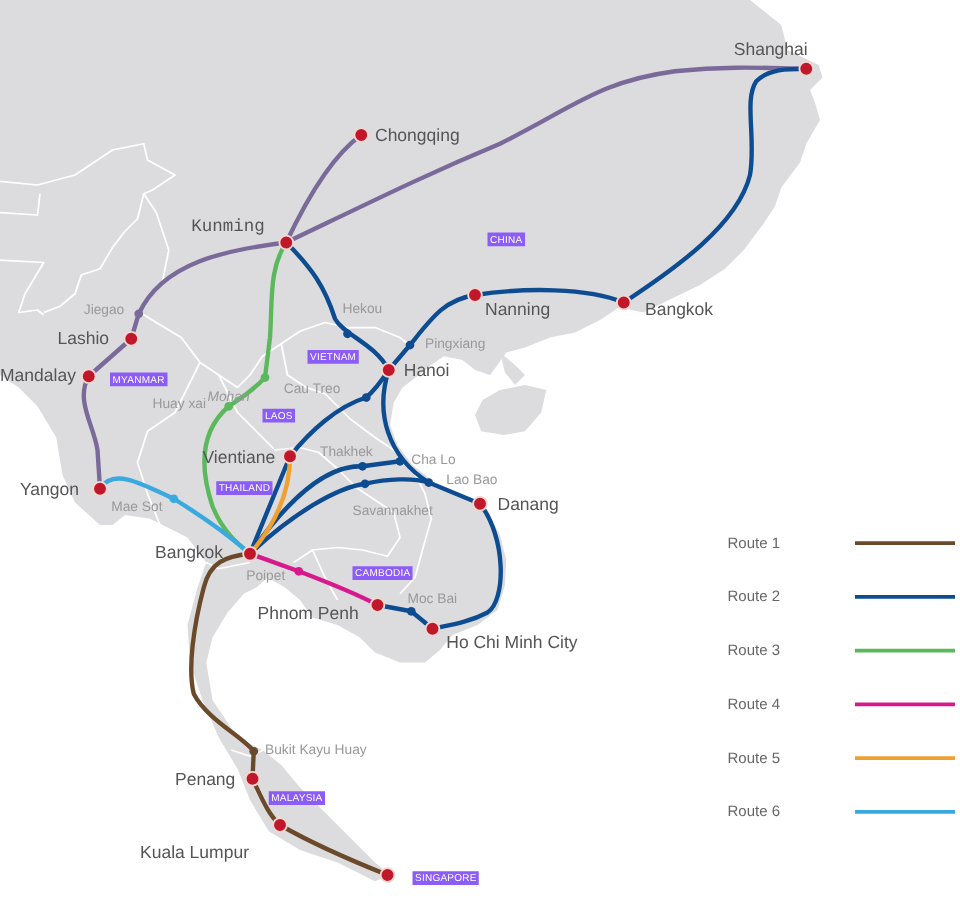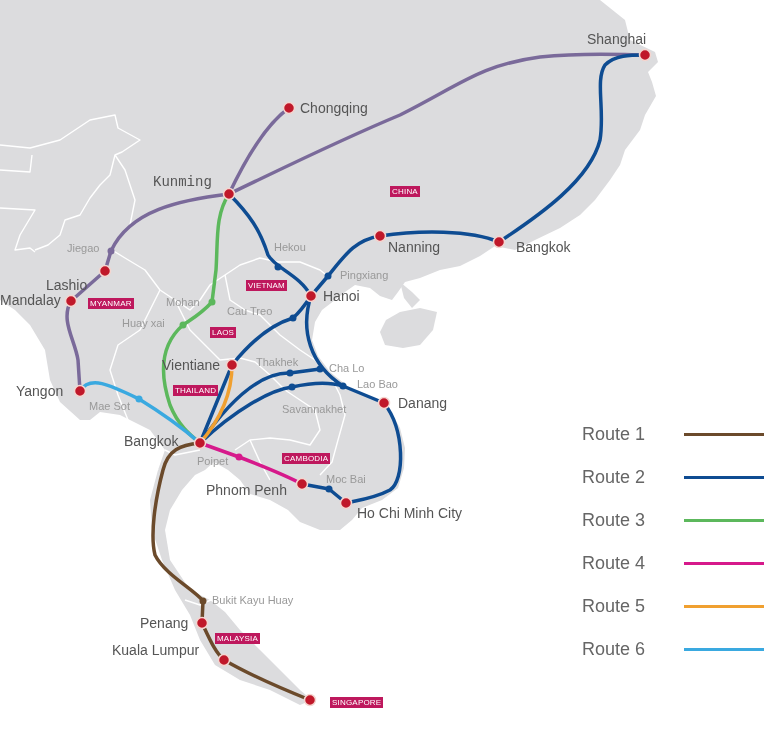--- a/index.html
+++ b/index.html
@@ -1,23 +1,23 @@
 <!DOCTYPE html>
 <html><head>
 <meta charset="utf-8">
 <style>
   html, body { margin:0; padding:0; background:#ffffff; }
   body { width:768px; height:731px; position:relative; overflow:hidden; font-family:"Liberation Sans", sans-serif; }
   #map { position:absolute; left:0; top:0; width:768px; height:731px; }
   .city-label { position:absolute; font-size:14px; color:#555; white-space:nowrap; }
   .minor-label { position:absolute; font-size:11px; color:#999; white-space:nowrap; }
-  .country-label { position:absolute; font-size:8px; color:#fff; background:#be185d; padding:0 2px; line-height:11px; letter-spacing:0.2px; white-space:nowrap; }
+  .country-label { position:absolute; font-size:8px; color:#fff; background:#8b5cf6; padding:0 2px; line-height:11px; letter-spacing:0.2px; white-space:nowrap; }
   .legend { position:absolute; left:582px; top:424px; width:170px; }
   .legend-item { position:relative; height:43px; display:flex; align-items:flex-start; }
-  .legend-label { font-size:18px; color:#666; width:100px; line-height:20px; }
+  .legend-label { font-size:12px; color:#666; width:100px; line-height:20px; }
   .legend-swatch { position:absolute; left:102px; top:9px; width:80px; height:3px; }
 </style>
 </head>
 <body>
 
 <svg id="map" viewBox="0 0 768 731" xmlns="http://www.w3.org/2000/svg">
 
   <g fill="#dcdcde" stroke="none">
     <path d="M0,0 L600,0 L625,20 L630,40 L655,52 L658,62 L648,72 L652,82 L656,96 L645,115 L640,130 L625,150 L620,165 L610,180 L595,200 L580,215 L560,228 L535,240 L515,250 L495,246 L480,256 L460,266 L440,270 L420,278 L405,282 L398,292 L392,300 L380,296 L370,288 L355,285 L345,292 L335,300 L322,310 L315,322 L312,340 L318,356 L330,372 L350,388 L372,398 L390,410 L400,428 L405,448 L404,468 L398,488 L382,500 L362,508 L352,520 L340,530 L320,530 L300,522 L288,510 L270,500 L250,494 L240,480 L228,470 L214,462 L205,470 L195,475 L182,490 L170,510 L165,530 L170,560 L190,590 L210,600 L225,612 L240,630 L260,650 L280,670 L300,690 L312,700 L300,705 L270,690 L240,680 L215,665 L200,640 L190,615 L175,590 L162,560 L152,530 L150,500 L158,470 L165,450 L150,430 L120,415 L100,412 L90,420 L80,420 L60,402 L50,380 L45,350 L30,325 L15,310 L0,300 Z"></path>
 
@@ -112,36 +112,36 @@
 <div class="country-label" style="left:173px;top:385px;">THAILAND</div>
 <div class="country-label" style="left:282px;top:453px;">CAMBODIA</div>
 <div class="country-label" style="left:215px;top:633px;">MALAYSIA</div>
 <div class="country-label" style="left:330px;top:697px;">SINGAPORE</div>
 
 <div class="city-label" style="left:587px;top:31px;">Shanghai</div>
 <div class="city-label" style="left:300px;top:100px;">Chongqing</div>
 <div class="city-label" style="left:153px;top:174px;font-family:Liberation Mono, monospace;">Kunming</div>
 <div class="city-label" style="left:388px;top:239px;">Nanning</div>
 <div class="city-label" style="left:516px;top:239px;">Bangkok</div>
-<div class="city-label" style="left:46px;top:277px;text-align:right;">Lashio</div>
+<div class="city-label" style="left:46px;top:262px;text-align:right;">Lashio</div>
 <div class="city-label" style="left:0px;top:292px;">Mandalay</div>
 <div class="city-label" style="left:323px;top:288px;">Hanoi</div>
 <div class="city-label" style="left:162px;top:357px;">Vientiane</div>
 <div class="city-label" style="left:16px;top:383px;">Yangon</div>
 <div class="city-label" style="left:398px;top:395px;">Danang</div>
 <div class="city-label" style="left:124px;top:433px;">Bangkok</div>
 <div class="city-label" style="left:206px;top:482px;">Phnom Penh</div>
 <div class="city-label" style="left:357px;top:505px;">Ho Chi Minh City</div>
 <div class="city-label" style="left:140px;top:615px;">Penang</div>
-<div class="city-label" style="left:112px;top:642px;">Kuala Lumpur</div>
+<div class="city-label" style="left:112px;top:673px;">Kuala Lumpur</div>
 
 <div class="minor-label" style="left:67px;top:242px;">Jiegao</div>
 <div class="minor-label" style="left:274px;top:241px;">Hekou</div>
 <div class="minor-label" style="left:340px;top:269px;">Pingxiang</div>
-<div class="minor-label" style="left:166px;top:296px;">Mohan</div>
+<div class="minor-label" style="left:166px;top:312px;font-style:italic;">Mohan</div>
 <div class="minor-label" style="left:227px;top:305px;">Cau Treo</div>
 <div class="minor-label" style="left:122px;top:317px;text-align:right;">Huay xai</div>
 <div class="minor-label" style="left:256px;top:356px;">Thakhek</div>
 <div class="minor-label" style="left:329px;top:362px;">Cha Lo</div>
 <div class="minor-label" style="left:357px;top:378px;">Lao Bao</div>
 <div class="minor-label" style="left:282px;top:403px;">Savannakhet</div>
 <div class="minor-label" style="left:89px;top:400px;">Mae Sot</div>
 <div class="minor-label" style="left:197px;top:455px;">Poipet</div>
 <div class="minor-label" style="left:326px;top:473px;">Moc Bai</div>
 <div class="minor-label" style="left:212px;top:594px;">Bukit Kayu Huay</div>

